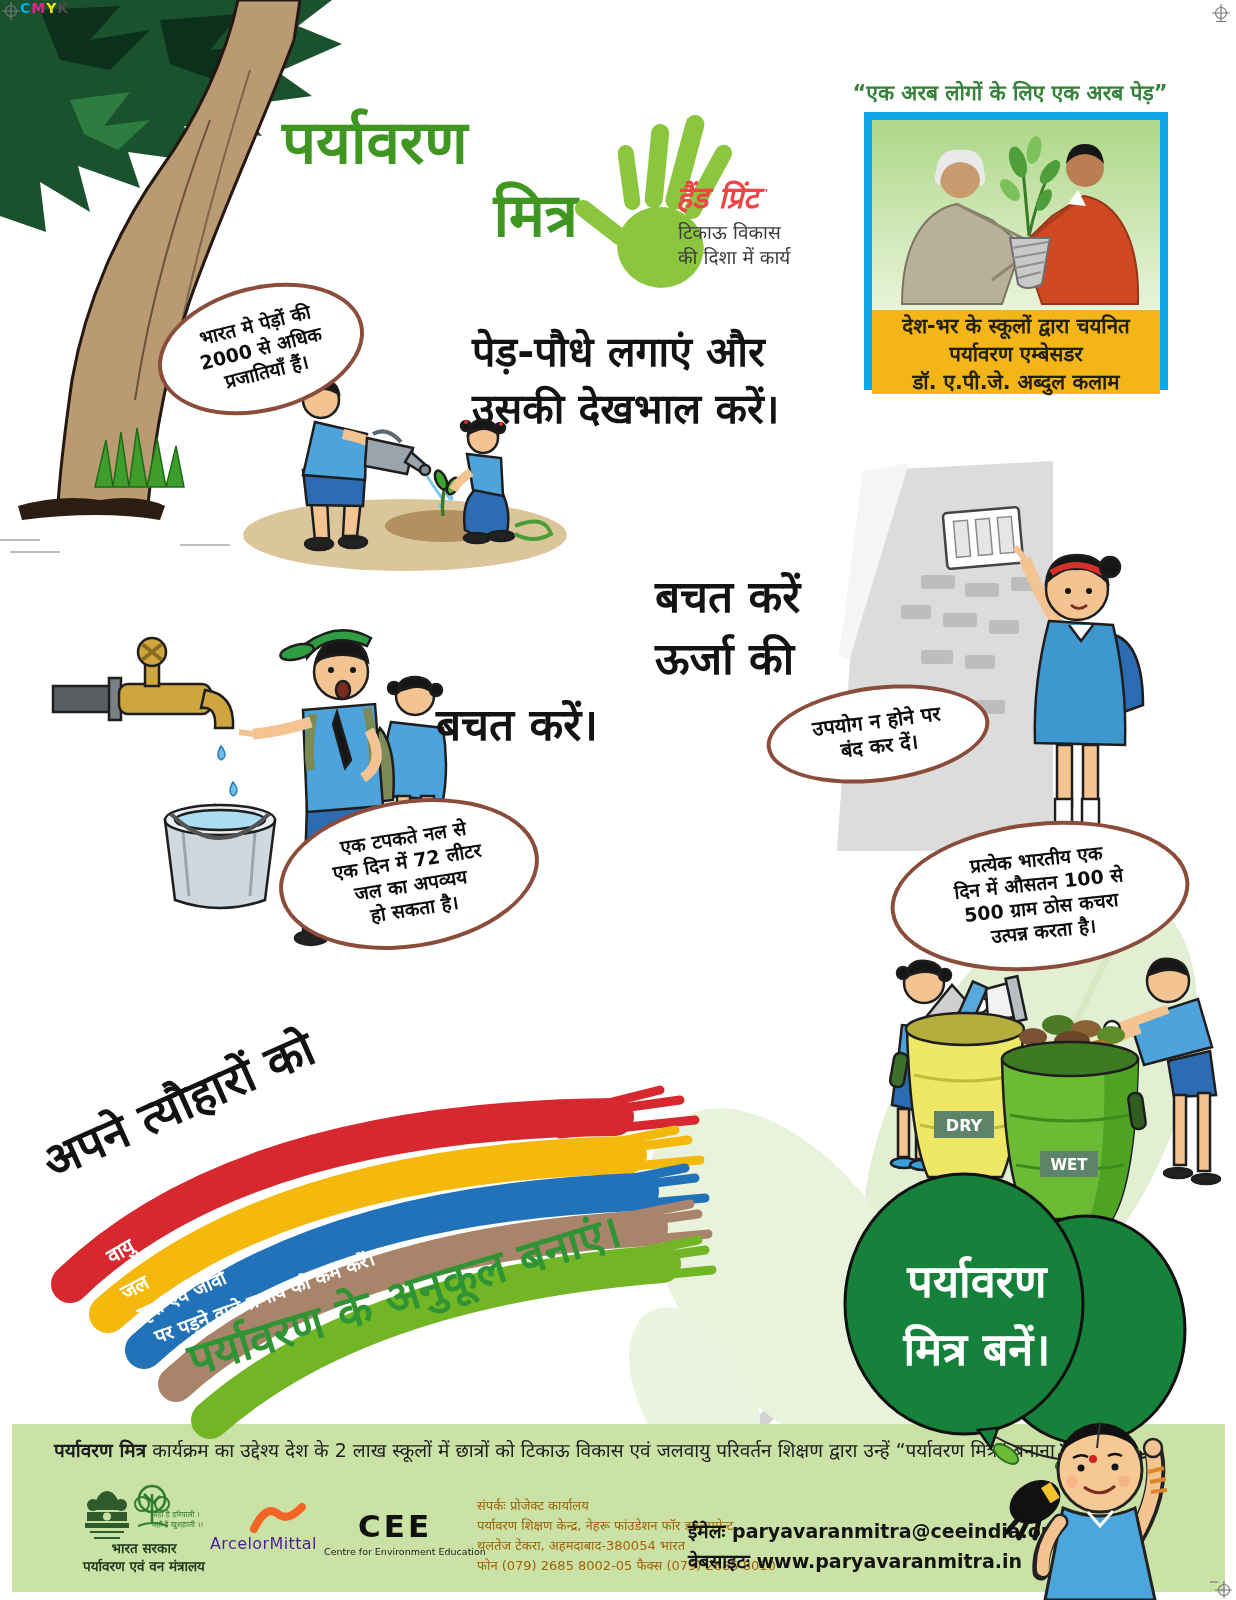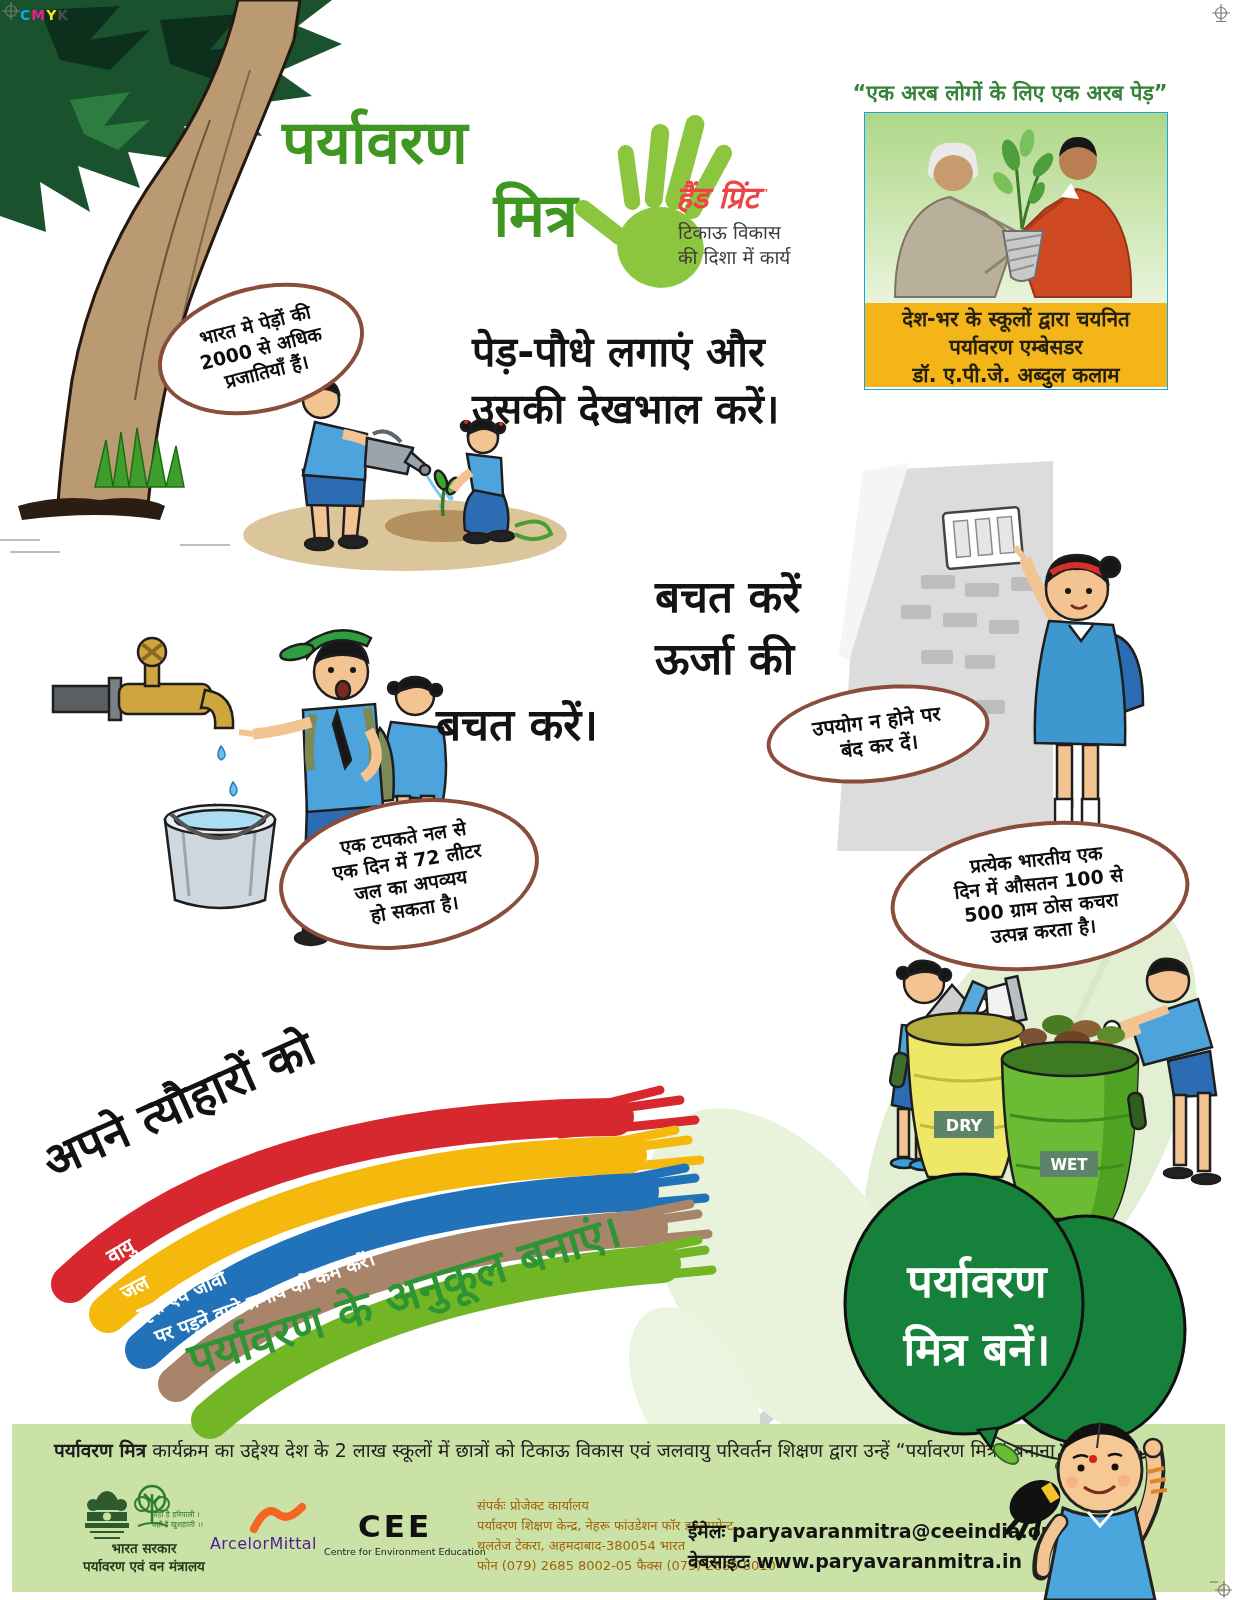--- a/index.html
+++ b/index.html
@@ -7,31 +7,31 @@
 #poster{position:relative;width:1236px;height:1600px;margin:0 auto;background:#fff;overflow:hidden;
   font-family:"DejaVu Sans","Liberation Sans",sans-serif;color:#151515}
 .abs{position:absolute}
 svg{display:block;overflow:visible}
 .h1{position:absolute;font-weight:bold;color:#131313;white-space:nowrap;z-index:3;line-height:1.4}
 .bubble{position:absolute;border:4px solid #8a4c3b;border-radius:50%;background:#fff;display:flex;
   align-items:center;justify-content:center;text-align:center;font-weight:bold;color:#0d0d0d;z-index:4}
 .bubble div{line-height:1.26}
 .stripe-label{position:absolute;color:#fff;font-weight:bold;white-space:nowrap;z-index:4;transform-origin:left center}
 .regmark{position:absolute;z-index:9}
-#cmyk{position:absolute;left:20px;top:7px;font-size:14px;font-weight:bold;letter-spacing:1px;z-index:9}
+#cmyk{position:absolute;left:20px;top:0;font-size:14px;font-weight:bold;letter-spacing:1px;z-index:9}
 #cmyk .c{color:#00adee}#cmyk .m{color:#ec1e8c}#cmyk .y{color:#f4e60e}#cmyk .k{color:#4d4d4d}
 #title{position:absolute;left:282px;top:106px;width:300px;z-index:3;color:#3f9722;font-weight:bold;
   font-size:60px;line-height:1.22}
 #title .l2{text-align:right;padding-right:4px}
 #brand{position:absolute;left:676px;top:176px;z-index:3;font-weight:bold;font-style:italic;font-size:30px;color:#ef4444}
 #brand sup{font-size:11px;font-style:normal}
 #brand-tag{position:absolute;left:678px;top:220px;z-index:3;font-size:19px;color:#3c3c3c;line-height:1.32}
 #quote{position:absolute;left:836px;top:78px;width:348px;text-align:center;z-index:3;
   font-weight:bold;font-size:21px;color:#36823a}
-#photo-panel{position:absolute;left:864px;top:112px;width:304px;height:278px;border:1px solid #0ea5e9;z-index:3;background:#fff}
+#photo-panel{position:absolute;left:864px;top:112px;width:304px;height:278px;border:8px solid #0ea5e9;z-index:3;background:#fff}
 #photo-area{position:relative;width:100%;height:190px;background:linear-gradient(180deg,#aed788,#e9f4da)}
 #photo-caption{width:100%;height:84px;background:#f3b517;text-align:center;font-weight:bold;
   font-size:20.5px;line-height:1.36;color:#24200e;padding-top:3px}
 #footer{position:absolute;left:12px;top:1424px;width:1213px;height:168px;background:#cbe2a6;z-index:2}
 #mission{position:absolute;left:42px;top:13px;font-size:19px;color:#1d1d1d;white-space:nowrap}
 #mission b{font-weight:bold}
 .ftxt{position:absolute;color:#a16207}
 #contact{left:465px;top:72px;font-size:13px;line-height:1.55}
 #emailweb{left:676px;top:92px;font-size:19px;font-weight:bold;color:#141414;line-height:1.6}
 #ministry{left:44px;top:116px;width:176px;text-align:center;font-size:13.5px;font-weight:bold;color:#1f3a1a;line-height:1.32}

